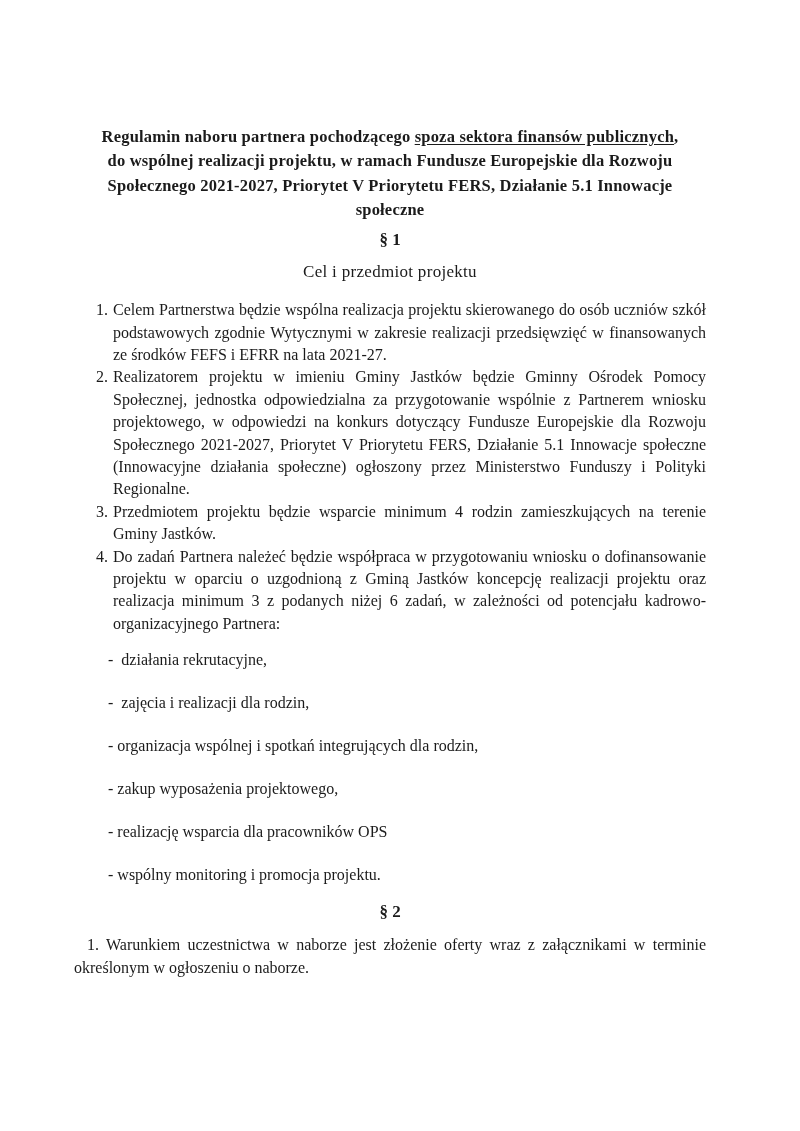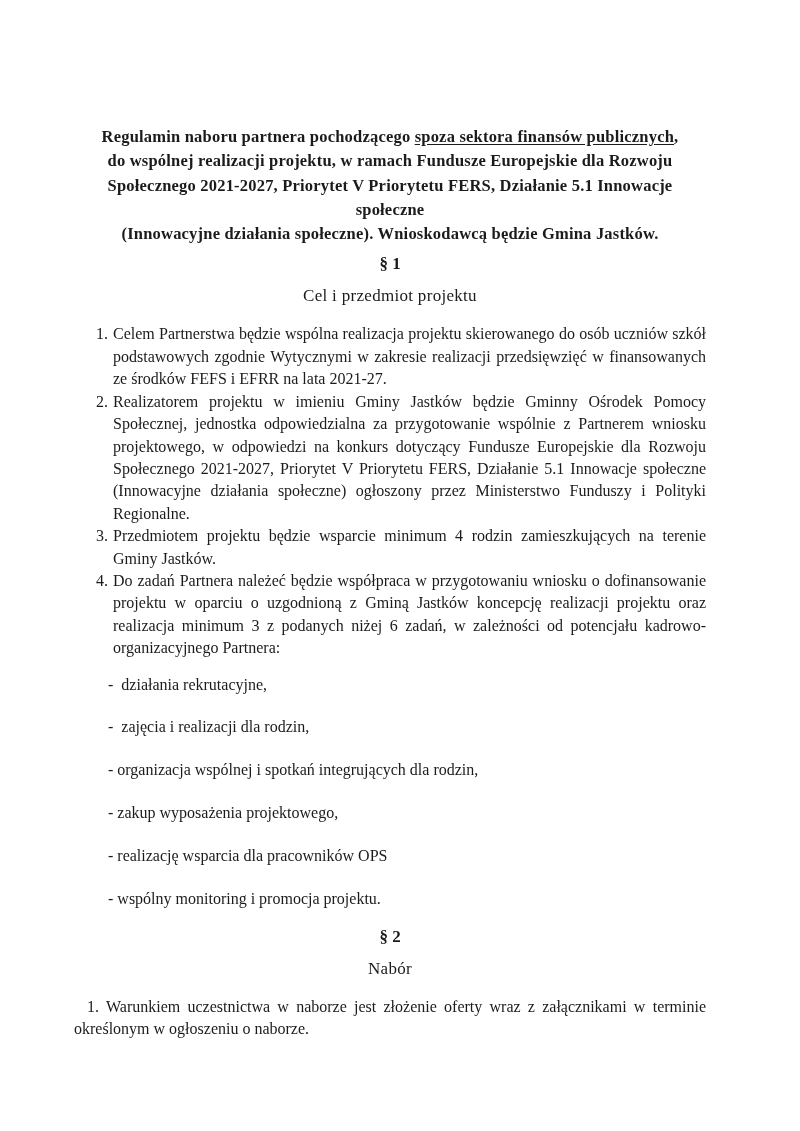--- a/index.html
+++ b/index.html
@@ -82,21 +82,20 @@
 </head>
 <body>
 
 <div class="page">
   <div class="content">
 
     <p class="doc-title">
       <span class="tline"><span>Regulamin naboru partnera pochodzącego </span><span class="u">spoza sektora finansów publicznych</span><span>,</span></span>
       <span class="tline">do wspólnej realizacji projektu, w ramach Fundusze Europejskie dla Rozwoju</span>
       <span class="tline">Społecznego 2021-2027, Priorytet V Priorytetu FERS, Działanie 5.1 Innowacje społeczne</span>
-      <span class="tline">(Innowacyjne działania społeczne). Wnioskodawcą będzie Gmina Jastków.</span>
     </p>
 
     <p class="section-mark">§ 1</p>
     <p class="section-heading">Cel i przedmiot projektu</p>
 
     <div class="body-text">
       <div class="num-item">
         <span class="num-marker">1.</span>
         <span class="num-text">Celem Partnerstwa będzie wspólna realizacja projektu skierowanego do osób uczniów szkół podstawowych zgodnie Wytycznymi w zakresie realizacji przedsięwzięć w finansowanych ze środków FEFS i EFRR na lata 2021-27.</span>
       </div>
@@ -118,18 +117,17 @@
         <div class="task">-  zajęcia i realizacji dla rodzin,</div>
         <div class="task">- organizacja wspólnej i spotkań integrujących dla rodzin,</div>
         <div class="task">- zakup wyposażenia projektowego,</div>
         <div class="task">- realizację wsparcia dla pracowników OPS</div>
         <div class="task">- wspólny monitoring i promocja projektu.</div>
       </div>
     </div>
 
     <div class="section2">
       <p class="section-mark">§ 2</p>
-      <p class="section-heading">Nabór</p>
       <p class="body-text closing">1. Warunkiem uczestnictwa w naborze jest złożenie oferty wraz z załącznikami w terminie określonym w ogłoszeniu o naborze.</p>
     </div>
 
   </div>
 </div>
 
 </body></html>

